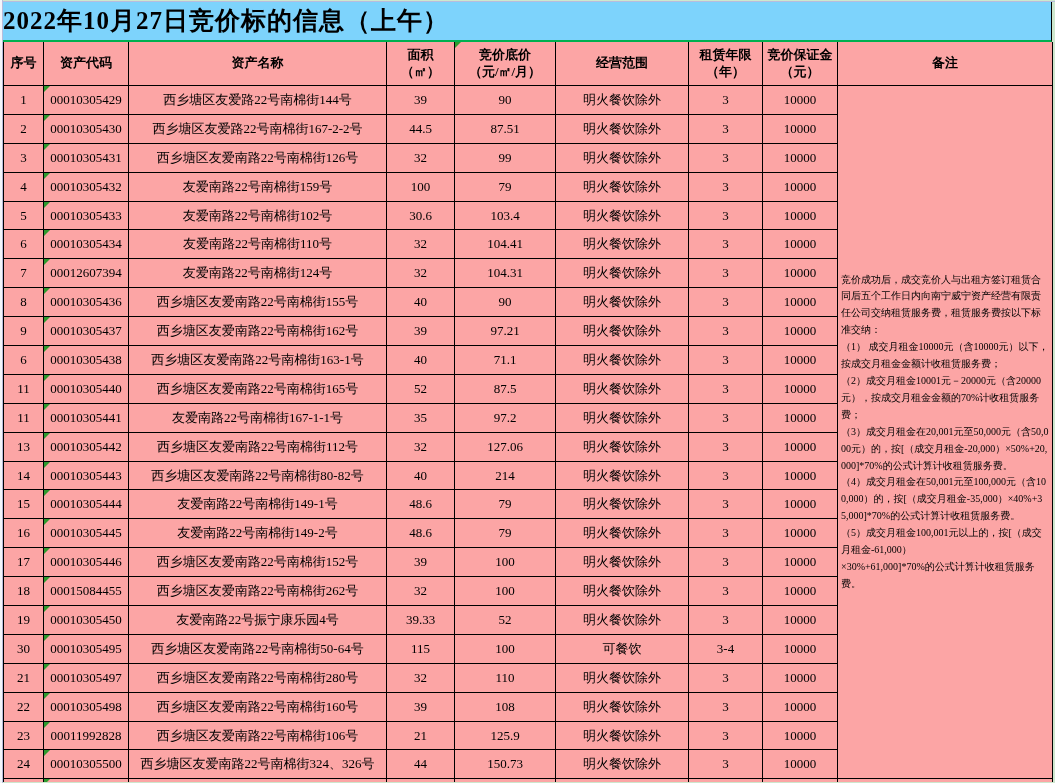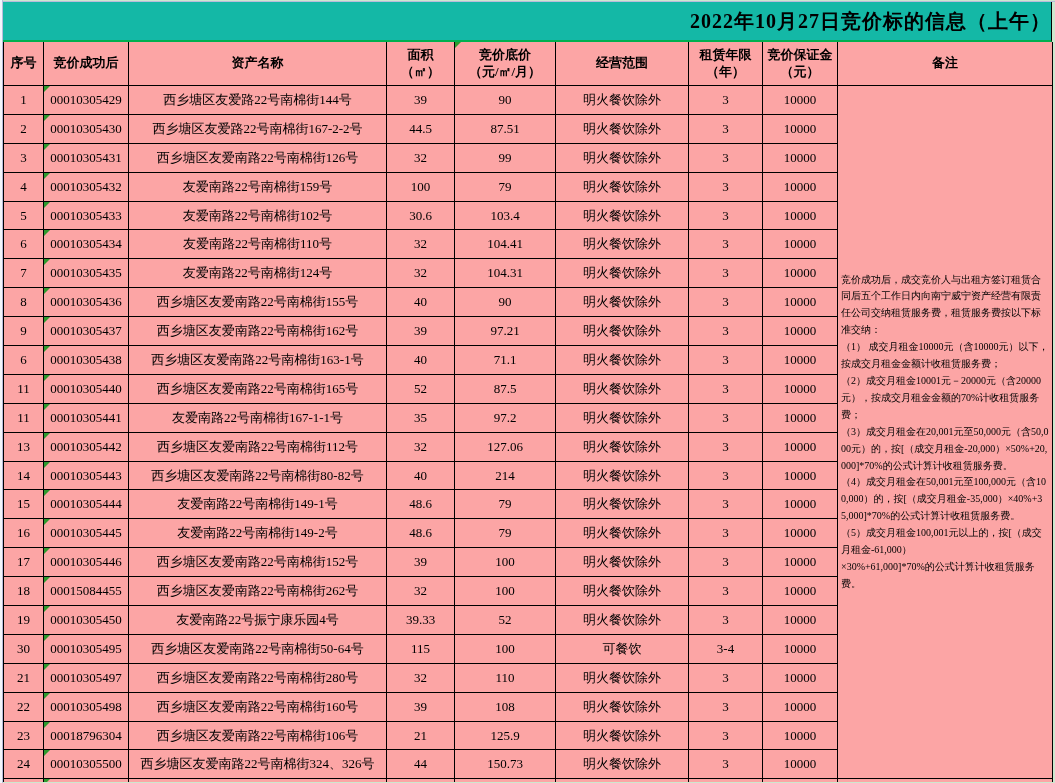--- a/index.html
+++ b/index.html
@@ -15,23 +15,23 @@
     background:#f4f5fa;border-right:1px solid #b7bcdc;z-index:2;
   }
   .top-gridline{
     position:absolute;left:0;top:1px;width:1055px;height:1px;
     background:#b7bcdc;z-index:1;
   }
   .sheet{
     position:absolute;left:3px;top:2px;width:1049px;
   }
   .title-bar{
-    height:38px;line-height:38px;text-align:right;
-    font-size:20px;font-weight:bold;
-    background:#14b8a6;
+    height:38px;line-height:38px;text-align:left;
+    font-size:25px;font-weight:bold;
+    background:#7dd3fc;
     border-bottom:2px solid #00b050;
     border-right:1px solid #000;
     letter-spacing:1px;
   }
   table{
     border-collapse:collapse;table-layout:fixed;width:1049px;
     background:#fca5a5;
   }
   th,td{
     border:1px solid #000;
@@ -75,21 +75,21 @@
       <col style="width:68px">
         <col style="width:101px">
         <col style="width:133px">
       <col style="width:74px">
         <col style="width:75px">
         <col style="width:215px">
     </colgroup>
     <thead>
       <tr>
         <th>序号</th>
-        <th>竞价成功后</th>
+        <th>资产代码</th>
         <th>资产名称</th>
         <th>面积
 （㎡）</th>
         <th><i class="flag"></i><span style="white-space:pre-line">竞价底价
 （元/㎡/月）</span></th>
         <th>经营范围</th>
         <th>租赁年限
 （年）</th>
         <th>竞价保证金
 （元）</th>
@@ -159,21 +159,21 @@
     <td><i class="flag"></i><span>00010305434</span></td>
     <td>友爱南路22号南棉街110号</td>
     <td>32</td>
     <td>104.41</td>
     <td>明火餐饮除外</td>
     <td>3</td>
     <td>10000</td>
   </tr>
         <tr>
     <td>7</td>
-    <td><i class="flag"></i><span>00010305435</span></td>
+    <td><i class="flag"></i><span>00012607394</span></td>
     <td>友爱南路22号南棉街124号</td>
     <td>32</td>
     <td>104.31</td>
     <td>明火餐饮除外</td>
     <td>3</td>
     <td>10000</td>
   </tr>
         <tr>
     <td>8</td>
     <td><i class="flag"></i><span>00010305436</span></td>
@@ -319,21 +319,21 @@
     <td><i class="flag"></i><span>00010305498</span></td>
     <td>西乡塘区友爱南路22号南棉街160号</td>
     <td>39</td>
     <td>108</td>
     <td>明火餐饮除外</td>
     <td>3</td>
     <td>10000</td>
   </tr>
         <tr>
     <td>23</td>
-    <td><i class="flag"></i><span>00018796304</span></td>
+    <td><i class="flag"></i><span>00011992828</span></td>
     <td>西乡塘区友爱南路22号南棉街106号</td>
     <td>21</td>
     <td>125.9</td>
     <td>明火餐饮除外</td>
     <td>3</td>
     <td>10000</td>
   </tr>
         <tr>
     <td>24</td>
     <td><i class="flag"></i><span>00010305500</span></td>

